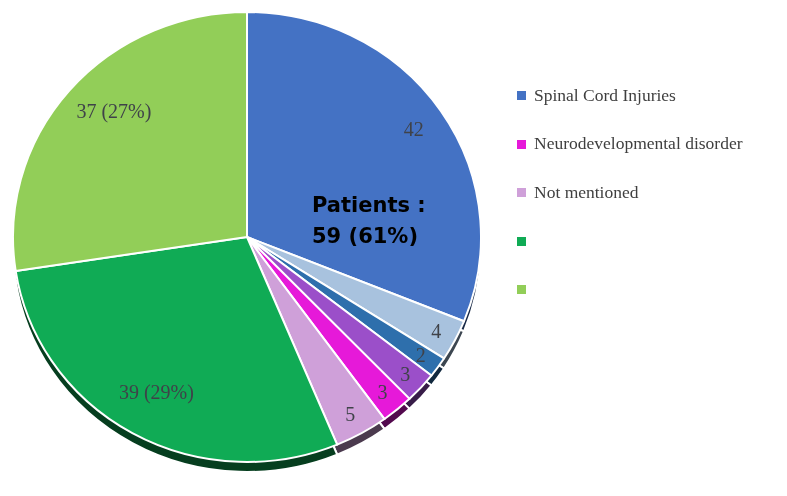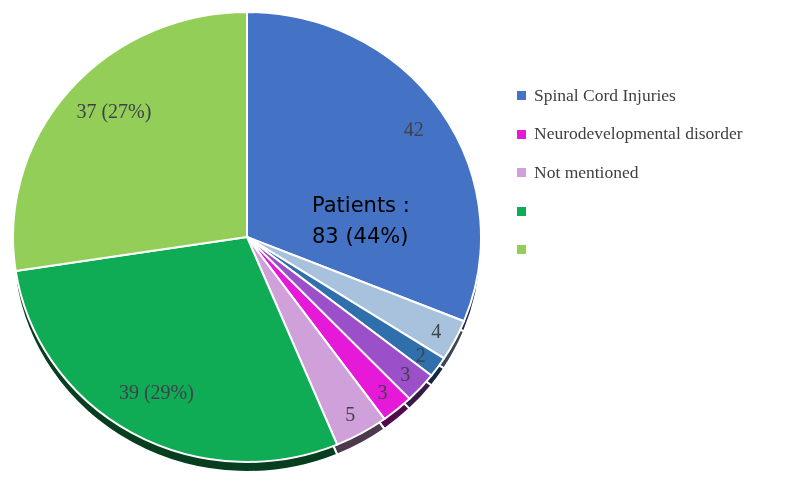--- a/index.html
+++ b/index.html
@@ -7,26 +7,26 @@
     position:relative;width:787px;height:496px;background:#ffffff;overflow:hidden;
     font-family:"Liberation Serif",serif;
   }
   #pie-svg{position:absolute;left:0;top:0;}
   .slice-label{
     font-family:"Liberation Serif",serif;
     fill:#3f4249;
   }
   #center-label{
     position:absolute;left:312px;top:190px;width:200px;
-    font-family:"DejaVu Sans",sans-serif;font-weight:normal;
+    font-family:"DejaVu Sans",sans-serif;font-weight:bold;
     font-size:21px;line-height:31px;color:#000000;text-align:left;
   }
   #legend{
     position:absolute;left:517px;top:84px;width:266px;
-    display:flex;flex-direction:column;
+    display:flex;flex-direction:column;gap:10px;
   }
   .legend-row{
     display:flex;align-items:center;height:22px;margin-bottom:16.5px;
   }
   .legend-swatch{
     width:9px;height:9px;flex:0 0 9px;margin-right:8px;margin-top:1px;
   }
   .legend-label{
     font-family:"Liberation Serif",serif;font-size:17.5px;color:#3f3f3f;
     white-space:nowrap;
@@ -65,21 +65,21 @@
         <text x="405.2" y="374.0" dy="0.35em" text-anchor="middle" class="slice-label" font-size="20" fill="#3f4249">3</text>
         <text x="382.4" y="392.1" dy="0.35em" text-anchor="middle" class="slice-label" font-size="20" fill="#3f4249">3</text>
         <text x="350.2" y="413.5" dy="0.35em" text-anchor="middle" class="slice-label" font-size="20" fill="#3f4249">5</text>
         <text x="156.4" y="392.0" dy="0.35em" text-anchor="middle" class="slice-label" font-size="20" fill="#3f4249">39 (29%)</text>
         <text x="113.9" y="110.5" dy="0.35em" text-anchor="middle" class="slice-label" font-size="20" fill="#3f4249">37 (27%)</text>
       </g>
   </svg>
 
   <div id="center-label">
     <div>Patients :</div>
-    <div>83 (44%)</div>
+    <div>59 (61%)</div>
   </div>
 
   <div id="legend">
     <div class="legend-row">
       <span class="legend-swatch" style="background: rgb(68, 114, 196);"></span>
       <span class="legend-label">Spinal Cord Injuries</span>
     </div>
     <div class="legend-row">
       <span class="legend-swatch" style="background: rgb(230, 25, 217);"></span>
       <span class="legend-label">Neurodevelopmental disorder</span>

